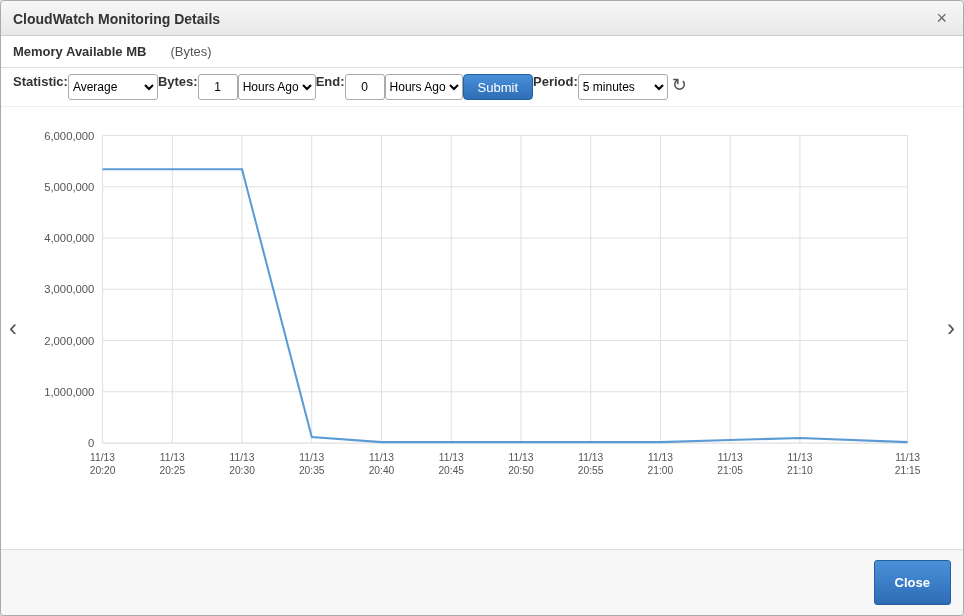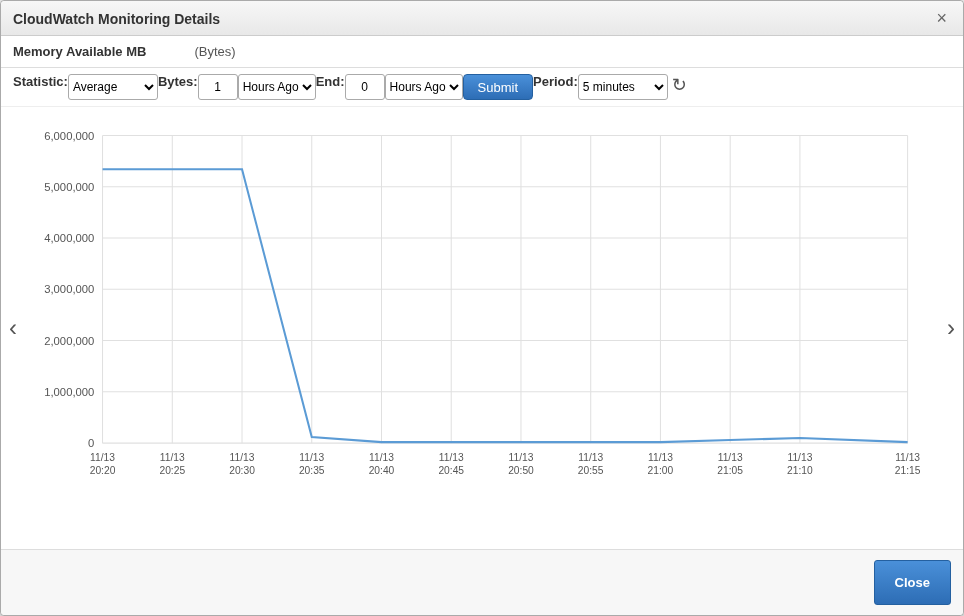--- a/index.html
+++ b/index.html
@@ -43,31 +43,30 @@
       cursor: pointer;
       color: #666;
       line-height: 1;
       padding: 0 4px;
     }
     .toolbar {
       padding: 8px 12px;
       border-bottom: 1px solid #ddd;
       display: flex;
       align-items: center;
-      gap: 16px;
+      gap: 24px;
       flex-wrap: wrap;
     }
     .toolbar-label {
       font-weight: bold;
       color: #333;
     }
     .toolbar-unit {
       color: #555;
       font-weight: normal;
-      margin-left: 32px;
     }
     .controls-row {
       display: flex;
       align-items: flex-start;
       padding: 6px 12px;
       border-bottom: 1px solid #eee;
     }
     .control-label {
       font-weight: bold;
       color: #333;

